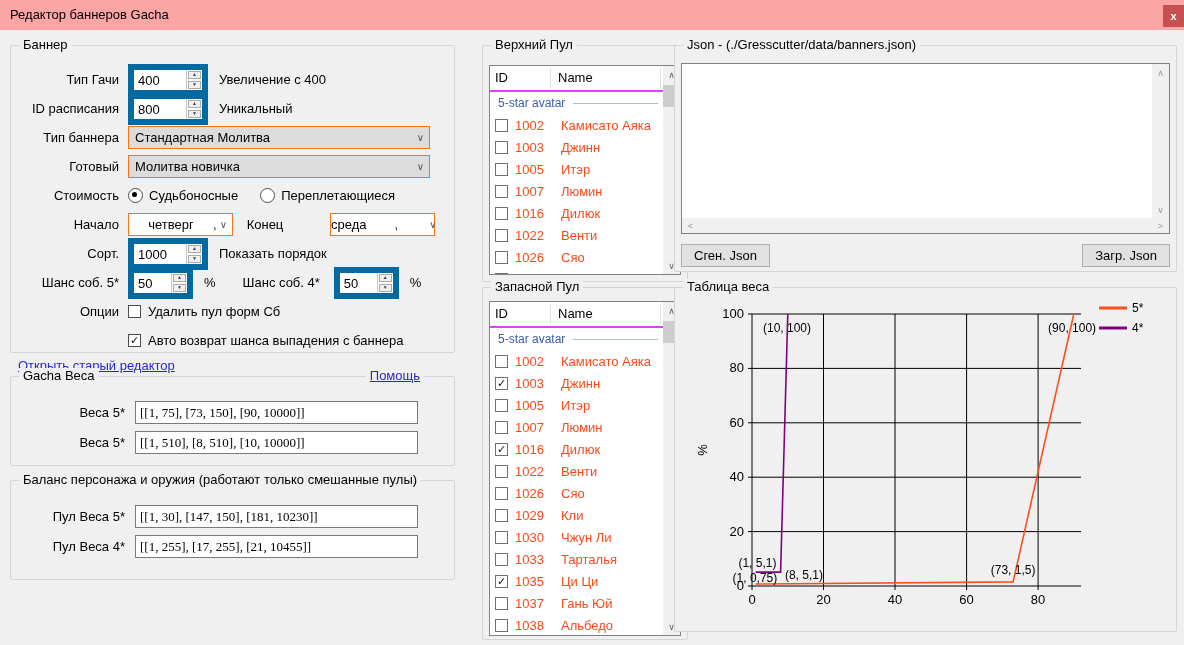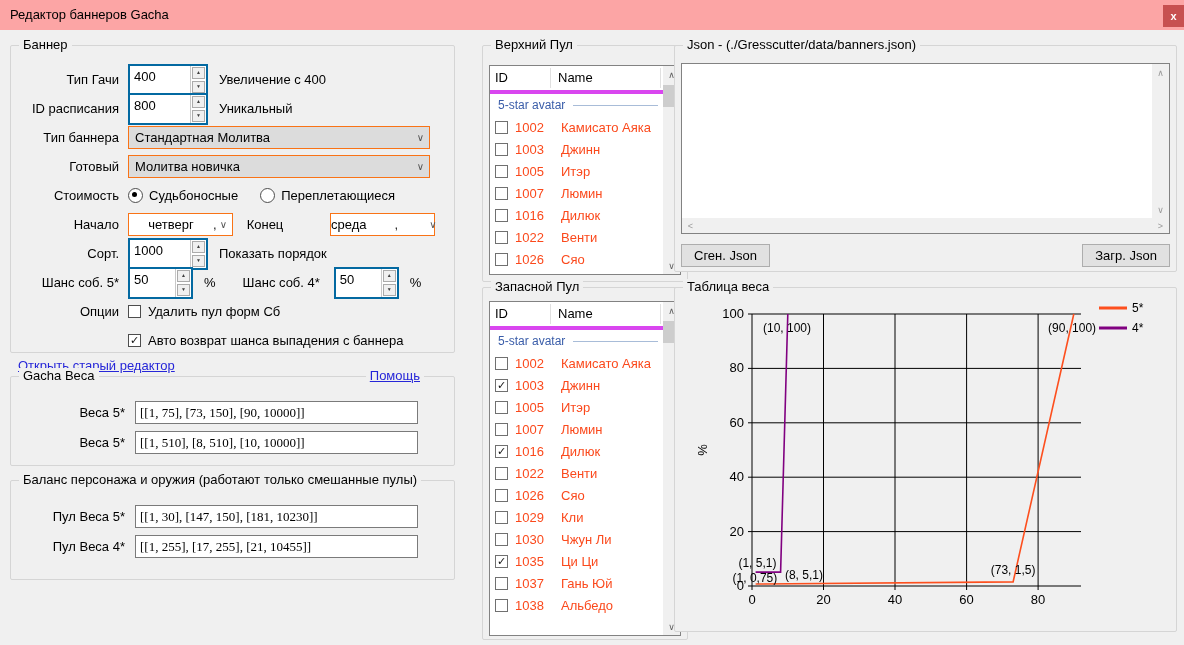--- a/index.html
+++ b/index.html
@@ -17,21 +17,21 @@
   .col-mid{left:462px;width:206px;padding-left:20px;}
   .col-right{left:674px;width:503px;}
   
   .group{position:relative;border:1px solid #d5d5d5;border-radius:2px;box-sizing:border-box;background:#f0f0f0;}
   .gtitle{position:absolute;top:-9px;left:8px;background:#f0f0f0;padding:0 4px;white-space:nowrap;}
   
   .banner-group{margin-top:15px;height:308px;padding-top:22px;}
   .frow{display:flex;align-items:center;height:23px;margin:0 0 6px 0;padding-left:4px;}
   .flabel{width:104px;text-align:right;margin-right:9px;flex:none;white-space:nowrap;}
   .fhint{margin-left:11px;white-space:nowrap;}
-  .spin{width:80px;height:32px;box-sizing:border-box;border:2px solid #0369a1;background:#fff;display:flex;flex:none;}
+  .spin{width:80px;height:32px;box-sizing:border-box;border:6px solid #0369a1;background:#fff;display:flex;flex:none;}
   .spin.small{width:65px;}
   .sval{flex:1;padding:3px 0 0 4px;overflow:hidden;}
   .sbtns{width:15px;display:flex;flex-direction:column;border-left:1px solid #c8c8c8;}
   .sb{flex:1;background:#f0f0f0;border:1px solid #ababab;margin:1px 1px;display:flex;align-items:center;justify-content:center;
       font-size:5px;color:#404040;line-height:1;cursor:pointer;}
   .combo{height:23px;box-sizing:border-box;border:1px solid #f97316;display:flex;align-items:center;flex:none;cursor:pointer;}
   .combo-gray{background:#dcdcdc;width:302px;padding-left:6px;}
   .combo-gray .chev{margin-left:auto;}
   .combo-white{background:#fff;width:105px;}
   .cval{flex:1;text-align:center;white-space:nowrap;}
@@ -51,21 +51,21 @@
   .wrow{display:flex;align-items:center;height:23px;margin:0 0 7px 0;padding-left:4px;}
   .wlabel{width:110px;text-align:right;margin-right:10px;flex:none;white-space:nowrap;}
   .winput{width:283px;height:23px;box-sizing:border-box;border:1px solid #7a7a7a;background:#fff;
           font-family:Liberation Serif, serif;font-size:13px;padding:0 4px;}
   
   .upper-group{margin-top:15px;height:237px;}
   .reserve-group{margin-top:5px;height:353px;}
   .listbox{position:absolute;left:6px;right:6px;border:1px solid #828282;background:#fff;overflow:hidden;}
   .upper-group .listbox{top:19px;height:208px;}
   .reserve-group .listbox{top:13px;height:333px;}
-  .lhead{height:24px;position:relative;border-bottom:4px solid #d946ef;}
+  .lhead{height:24px;position:relative;border-bottom:2px solid #d946ef;}
   .lhead .hid{position:absolute;left:5px;top:4px;}
   .lhead .hname{position:absolute;left:68px;top:4px;}
   .lhead .csep1,.lhead .csep2{position:absolute;top:2px;bottom:2px;width:1px;background:#e0e0e0;}
   .lhead .csep1{left:60px;}
   .lhead .csep2{left:170px;}
   .lsection{height:22px;display:flex;align-items:center;padding-left:8px;color:var(--section-blue,#3a5da9);font-size:12px;}
   .lsection .sline{flex:1;height:1px;background:#a8bcd8;margin:0 22px 0 8px;}
   .lrow{height:22px;display:flex;align-items:center;padding-left:5px;color:var(--accent-orange,#fb491c);cursor:default;}
   .lrow .checkbox{border-color:#707070;margin-right:7px;}
   .lrow .rid{width:40px;flex:none;}
@@ -366,20 +366,25 @@
             </div>
             <div class="lrow">
               <span class="checkbox"></span>
               <span class="rid">1029</span>
               <span class="rname">Кли</span>
             </div>
             <div class="lrow">
               <span class="checkbox"></span>
               <span class="rid">1030</span>
               <span class="rname">Чжун Ли</span>
+            </div>
+            <div class="lrow">
+              <span class="checkbox"></span>
+              <span class="rid">1033</span>
+              <span class="rname">Тарталья</span>
             </div>
             <div class="lrow">
               <span class="checkbox checked"></span>
               <span class="rid">1035</span>
               <span class="rname">Ци Ци</span>
             </div>
             <div class="lrow">
               <span class="checkbox"></span>
               <span class="rid">1037</span>
               <span class="rname">Гань Юй</span>

